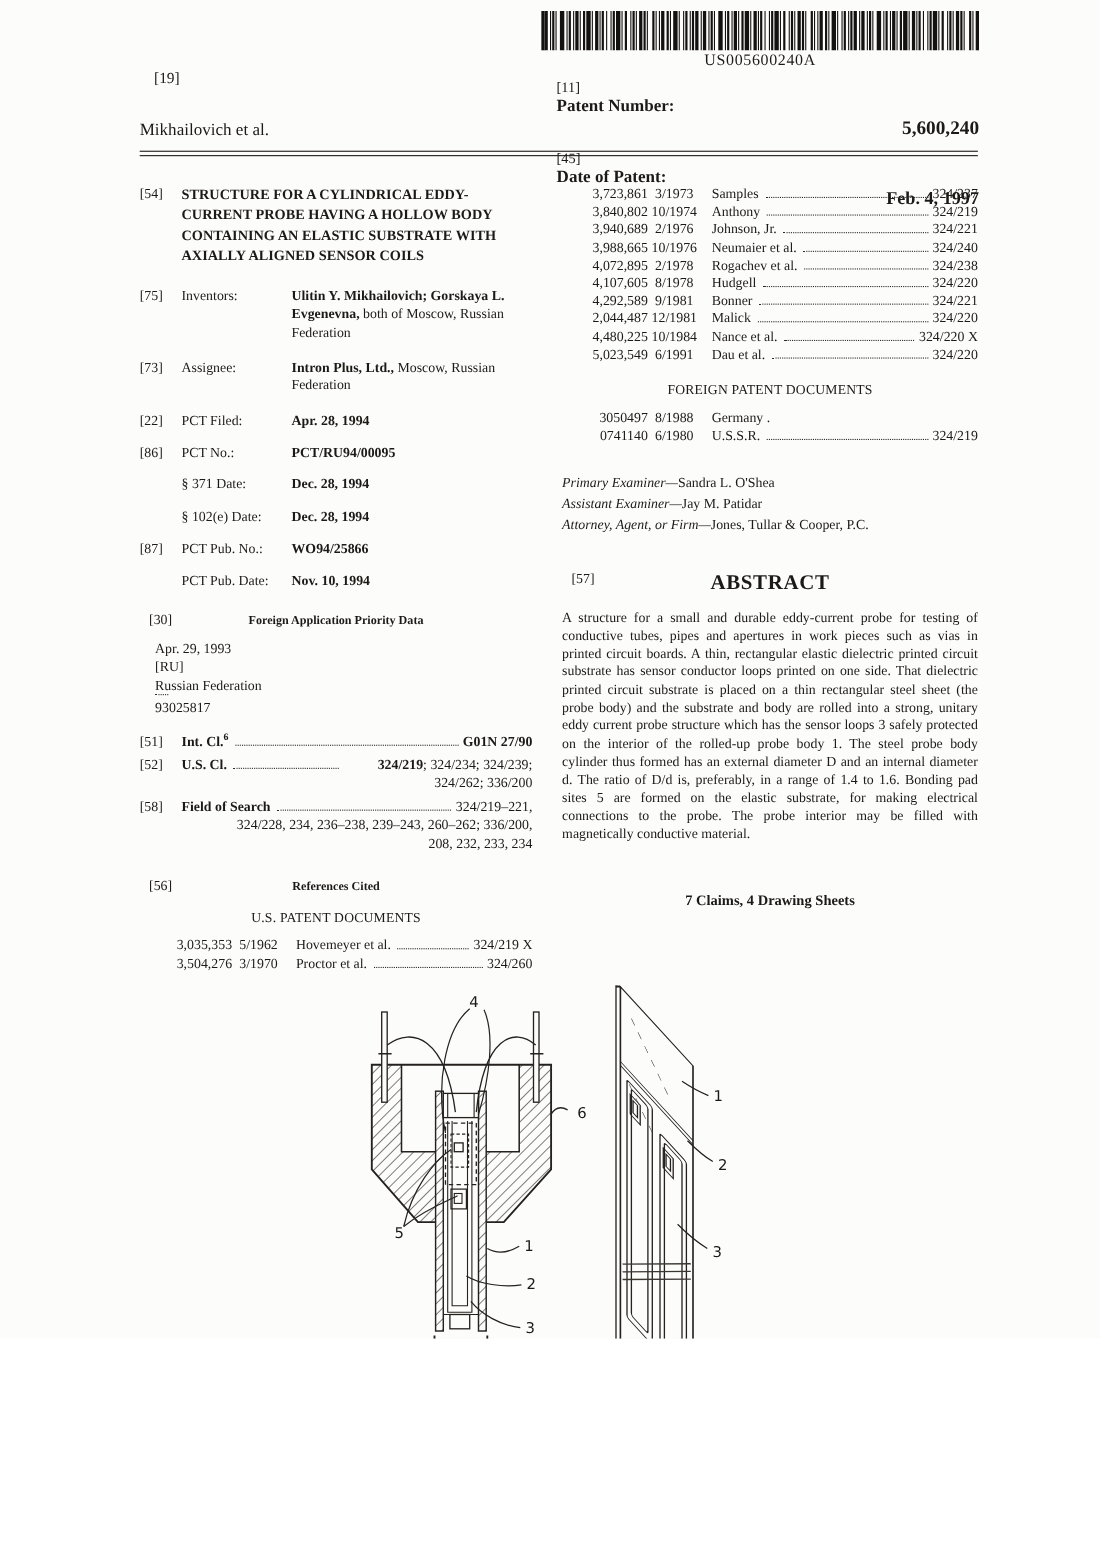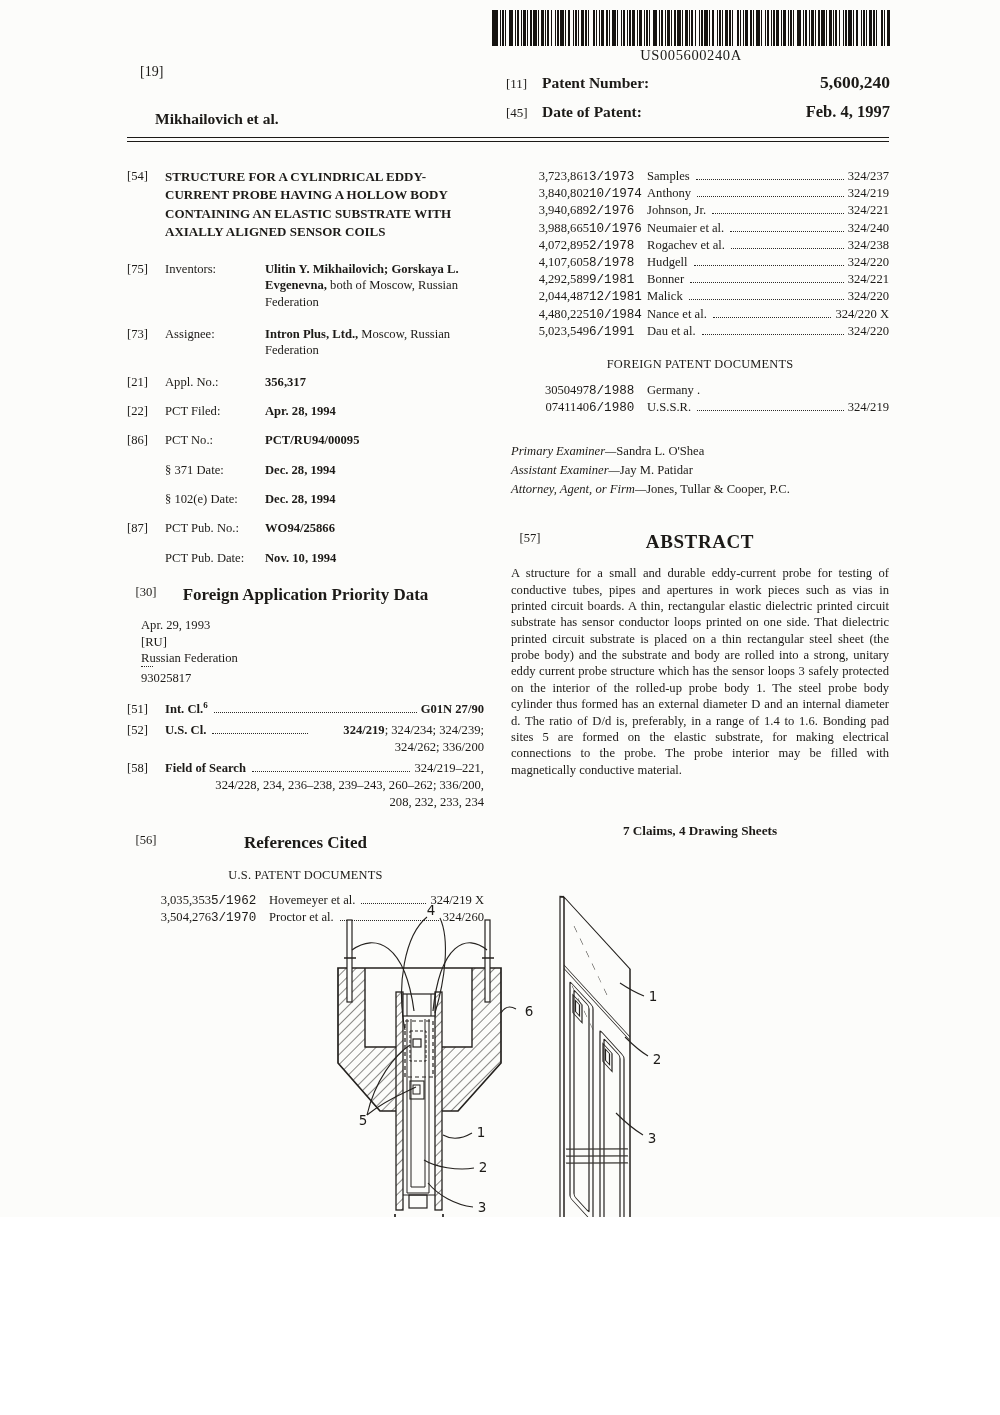--- a/index.html
+++ b/index.html
@@ -6,23 +6,23 @@
   .page{position:relative;width:1000px;height:1217px;background:#fcfcfa;
         font-family:"Liberation Serif",serif;color:#1c1a17;overflow:hidden;}
 
   
   .barcode-wrap{position:absolute;left:492px;top:10px;width:398px;text-align:center;}
   .barcode-svg{display:block;width:398px;height:36px;}
   .barcode-text{font-size:14.5px;letter-spacing:.6px;margin-top:1px;}
   .title-block{position:absolute;left:127px;top:64px;display:flex;align-items:baseline;}
   .us-title{font-size:27px;font-weight:bold;letter-spacing:.2px;}
   .title-bracket{font-size:14px;margin-left:13px;}
-  .party{position:absolute;left:127px;top:110px;font-weight:bold;font-size:15.5px;margin-left:28px;}
+  .party{position:absolute;left:127px;top:110px;font-weight:normal;font-size:15.5px;}
   .head-right{position:absolute;left:506px;top:72px;width:384px;}
-  .head-row{display:flex;align-items:baseline;margin-bottom:9px;}
+  .head-row{display:flex;align-items:baseline;margin-bottom:9px;flex-direction:column;}
   .head-row .bracket{flex:none;width:36px;font-size:13px;}
   .head-label{font-weight:bold;font-size:15.5px;}
   .head-value{margin-left:auto;font-weight:bold;font-size:17.5px;}
   .head-value.date{font-size:16.5px;}
   .rule-double{position:absolute;left:127px;top:137px;width:762px;height:3px;
                border-top:1.6px solid #1c1a17;border-bottom:1.6px solid #1c1a17;}
 
   
   .cols{position:absolute;left:127px;top:168px;width:762px;display:flex;gap:27px;
         font-size:12.6px;line-height:1.3;}
@@ -30,41 +30,41 @@
   .col-right{flex:1;min-width:0;}
 
   .item{display:flex;margin-bottom:13px;}
   .kind{flex:none;width:38px;}
   .title54{font-weight:bold;font-size:13px;line-height:1.42;width:316px;}
   .bib-label{flex:none;width:100px;}
   .bib-value{font-weight:bold;}
   .bib-wrap{flex:1;min-width:0;}
   .sect{position:relative;text-align:center;margin:15px 0 11px;}
   .sect .kind{position:absolute;left:0;top:0;font-weight:normal;}
-  .sect-b{font-weight:bold;font-size:17px;}
+  .sect-b{font-weight:bold;font-size:11px;}
   .sect-p{font-size:12.4px;letter-spacing:.2px;}
 
   .prio{display:flex;align-items:baseline;padding-left:8px;margin-bottom:13px;flex-direction:column;}
   .prio-date{flex:none;width:86px;}
   .prio-code{flex:none;width:46px;}
   .prio-country{white-space:nowrap;}
   .prio-num{white-space:nowrap;}
 
   .leader{flex:1 1 auto;border-bottom:1.7px dotted #2c2a27;margin:0 4px 3px 6px;min-width:12px;}
 
   .cls-row{display:flex;align-items:baseline;margin-bottom:5px;}
   .cls-label{font-weight:bold;white-space:nowrap;}
   .cls-val-bold{font-weight:bold;white-space:nowrap;}
   .uscl-box{flex:none;max-width:172px;text-align:right;}
   .uscl-box b{font-weight:bold;}
   .cont-right{text-align:right;width:285px;margin-left:72px;margin-bottom:6px;}
 
   .cite{display:flex;align-items:baseline;line-height:16.2px;}
   .c-num{flex:none;width:58px;text-align:right;}
-  .c-date{flex:none;width:48px;text-align:left;font-family:Liberation Mono, monospace;}
+  .c-date{flex:none;width:48px;text-align:center;}
   .c-name{margin-left:10px;white-space:nowrap;}
   .c-cls{white-space:nowrap;}
   .cites-left{padding-left:26px;margin-top:4px;}
   .cites-right{padding-left:20px;}
 
   .exam{margin-top:26px;}
   .exam-line{margin-bottom:3px;}
   .exam-line i{font-style:italic;}
 
   .abs-text{margin-top:10px;text-align:justify;}
@@ -124,25 +124,20 @@
       </div>
 
       <div class="item" style="margin-bottom:15px">
         <span class="kind">[73]</span>
         <span class="bib-label">Assignee:</span>
         <span class="bib-wrap"><b>Intron Plus, Ltd.,</b><span> Moscow, Russian Federation</span></span>
       </div>
 
       <div>
 
-          <div class="item">
-            <span class="kind">[21]</span>
-            <span class="bib-label">Appl. No.:</span>
-            <span class="bib-value">356,317</span>
-          </div>
 
           <div class="item">
             <span class="kind">[22]</span>
             <span class="bib-label">PCT Filed:</span>
             <span class="bib-value">Apr. 28, 1994</span>
           </div>
 
           <div class="item">
             <span class="kind">[86]</span>
             <span class="bib-label">PCT No.:</span>

